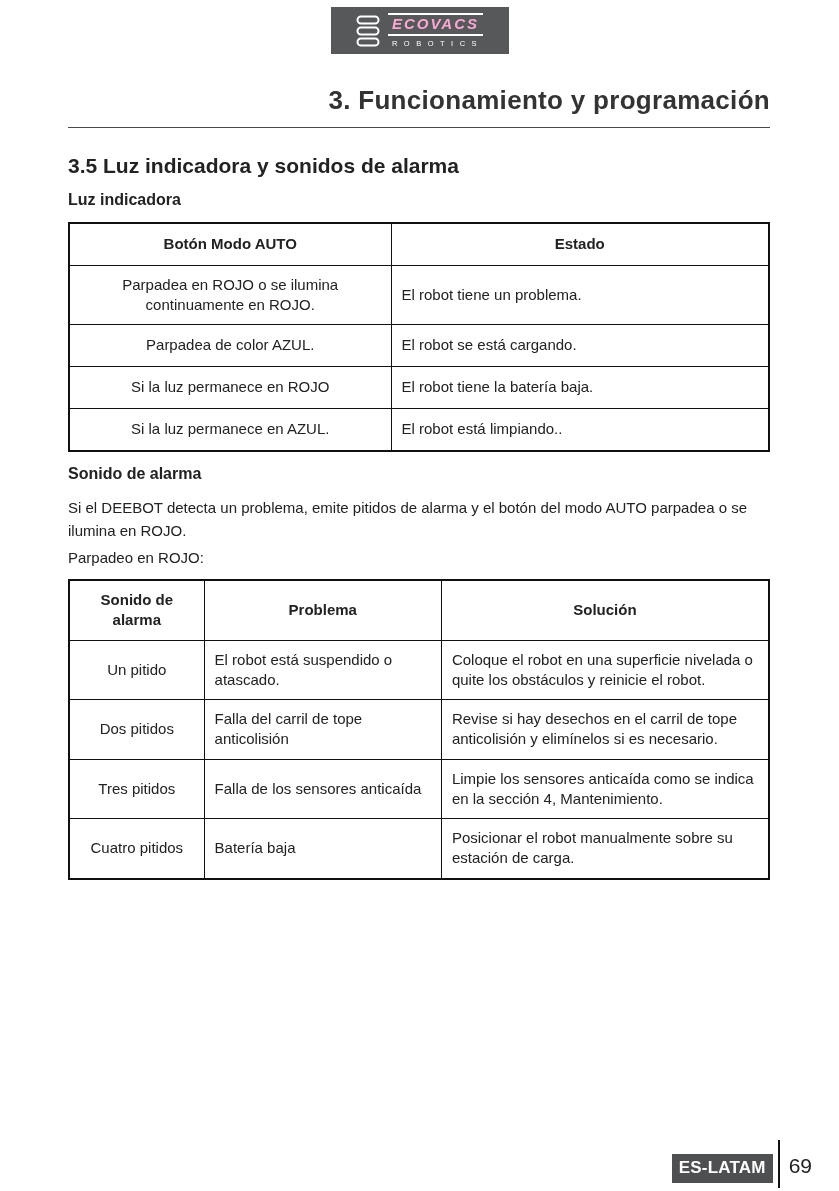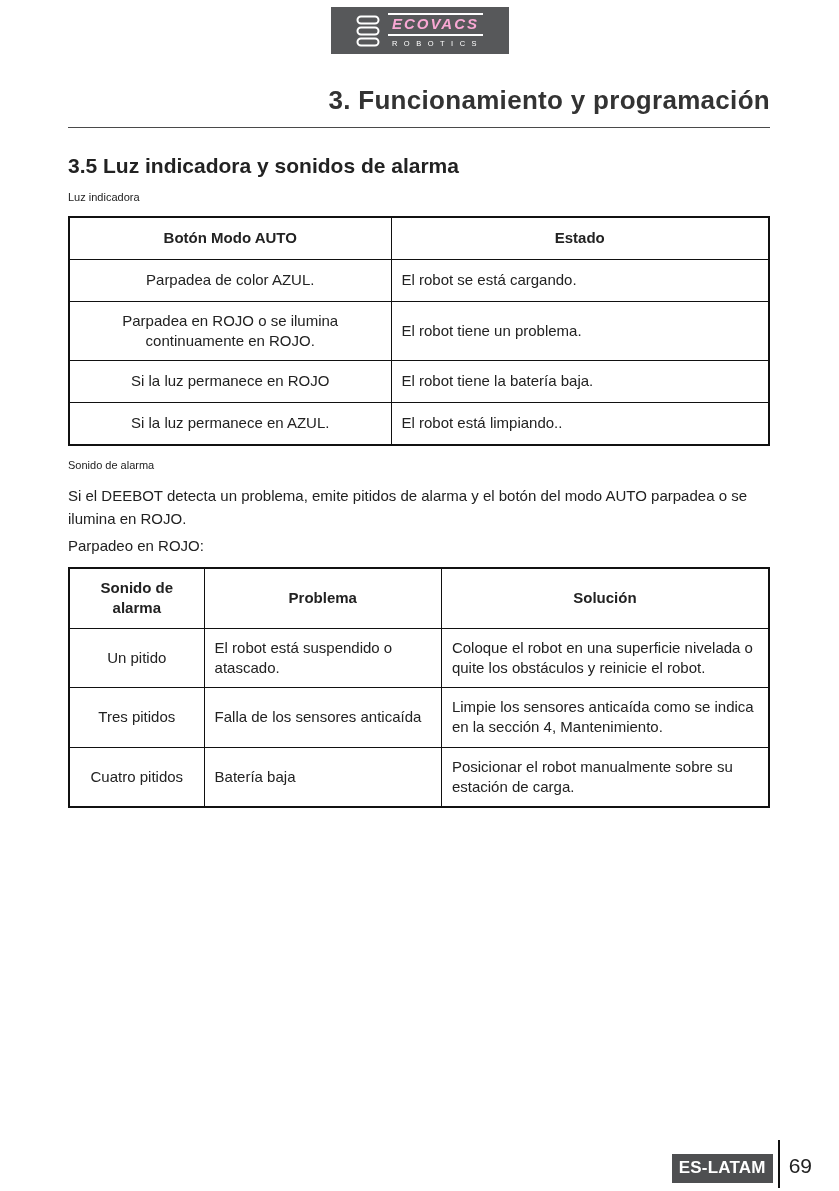--- a/index.html
+++ b/index.html
@@ -49,21 +49,21 @@
   .title-rule {
     border:none; border-top:1.5px solid #4a4a4a;
     margin-top:11px;
   }
   .section-title {
     margin-top:26px;
     font-size:21px; font-weight:bold; color:#222;
   }
   .sub-title {
     margin-top:13px;
-    font-size:11px; font-weight:normal; color:#222;
+    font-size:16px; font-weight:bold; color:#222;
   }
 
   
   table.tbl {
     width:100%;
     border-collapse:collapse;
     margin-top:13px;
     border:2.5px solid #111;
   }
   .tbl th, .tbl td {
@@ -151,26 +151,26 @@
           <col class="c2">
         </colgroup>
       <thead>
         <tr>
           <th>Botón Modo AUTO</th>
           <th>Estado</th>
         </tr>
       </thead>
       <tbody>
         <tr>
+          <td class="center">Parpadea en ROJO o se ilumina continuamente en ROJO.</td>
+          <td>El robot tiene un problema.</td>
+        </tr>
+        <tr>
           <td class="center">Parpadea de color AZUL.</td>
           <td>El robot se está cargando.</td>
-        </tr>
-        <tr>
-          <td class="center">Parpadea en ROJO o se ilumina continuamente en ROJO.</td>
-          <td>El robot tiene un problema.</td>
         </tr>
         <tr>
           <td class="center">Si la luz permanece en ROJO</td>
           <td>El robot tiene la batería baja.</td>
         </tr>
         <tr>
           <td class="center">Si la luz permanece en AZUL.</td>
           <td>El robot está limpiando..</td>
         </tr>
       </tbody>
@@ -193,20 +193,25 @@
           <th>Solución</th>
         </tr>
       </thead>
       <tbody>
         <tr>
           <td class="center">Un pitido</td>
           <td>El robot está suspendido o atascado.</td>
           <td>Coloque el robot en una superficie nivelada o quite los obstáculos y reinicie el robot.</td>
         </tr>
         <tr>
+          <td class="center">Dos pitidos</td>
+          <td>Falla del carril de tope anticolisión</td>
+          <td>Revise si hay desechos en el carril de tope anticolisión y elimínelos si es necesario.</td>
+        </tr>
+        <tr>
           <td class="center">Tres pitidos</td>
           <td>Falla de los sensores anticaída</td>
           <td>Limpie los sensores anticaída como se indica en la sección 4, Mantenimiento.</td>
         </tr>
         <tr>
           <td class="center">Cuatro pitidos</td>
           <td>Batería baja</td>
           <td>Posicionar el robot manualmente sobre su estación de carga.</td>
         </tr>
       </tbody>

